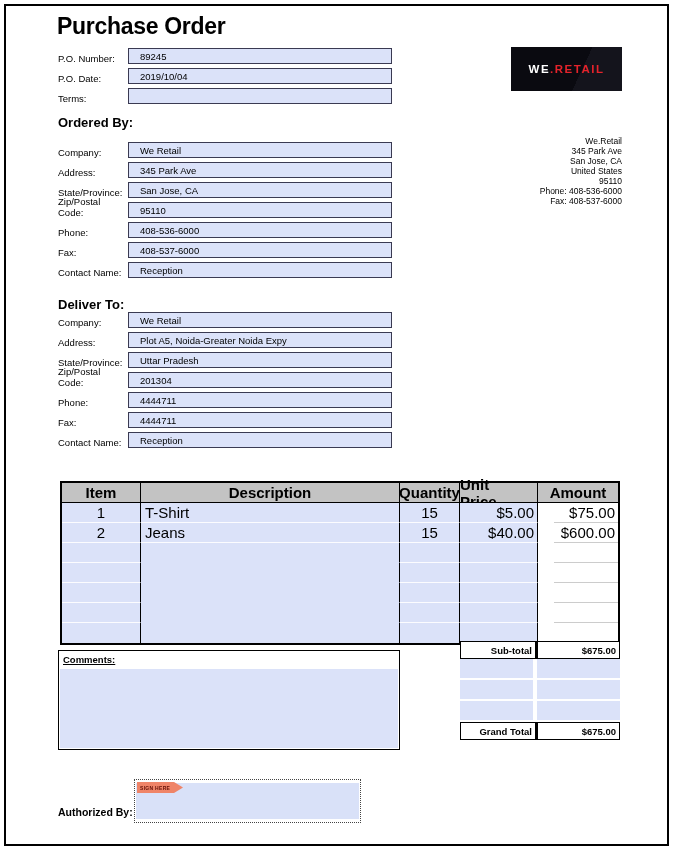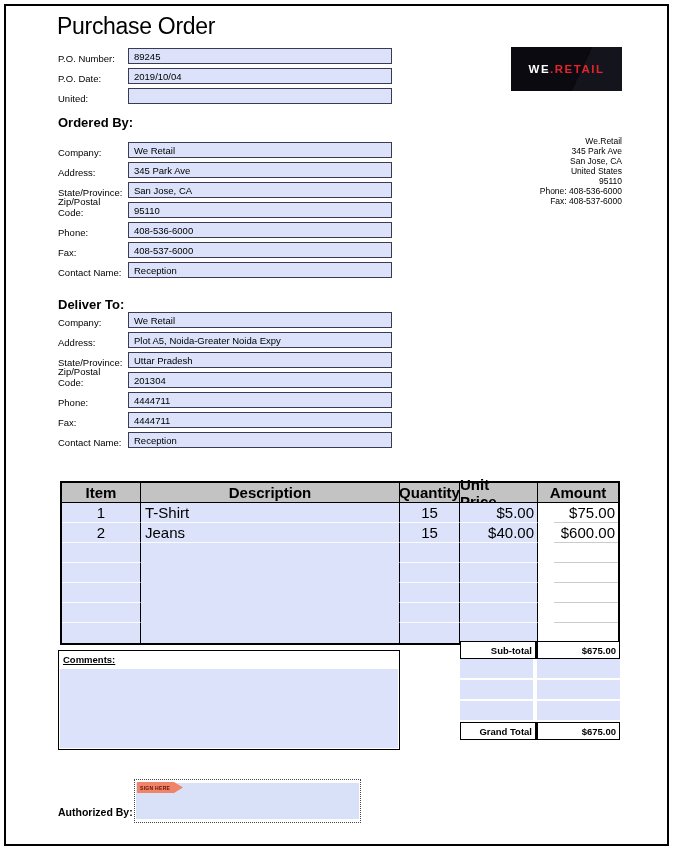--- a/index.html
+++ b/index.html
@@ -5,31 +5,31 @@
   html,body { margin:0; padding:0; background:#ffffff; }
   .page {
     position:relative; width:677px; height:854px; background:#ffffff;
     font-family:"Liberation Sans", sans-serif; color:#000; overflow:hidden;
   }
   .page-border {
     position:absolute; left:4px; top:4px; width:665px; height:842px;
     border:2px solid #000; box-sizing:border-box; pointer-events:none;
   }
   .doc-title {
-    position:absolute; left:57px; top:13px; font-size:23px; font-weight:normal;
+    position:absolute; left:57px; top:13px; font-size:23px; font-weight:bold;
     letter-spacing:-0.3px;
   }
   
   .po-rows { position:absolute; left:58px; top:44px; }
   .frow { display:flex; align-items:flex-end; height:20px; }
   .flabel { width:70px; font-size:9.5px; }
   .ffield {
     width:264px; height:16px; background:#dbe2f9; border:1px solid #3a3a52;
     box-sizing:border-box; font-size:9.5px; display:flex; align-items:center;
-    padding-left:5px;
+    padding-left:11px;
   }
   
   .logo {
     position:absolute; left:511px; top:47px; width:111px; height:44px;
     background:linear-gradient(115deg,#0a0a10 62%,#14141c 62%);
     display:flex; align-items:center; justify-content:center;
     font-size:11.5px; font-weight:bold; letter-spacing:1.5px;
   }
   .logo-we { color:#ffffff; }
   .logo-retail { color:#e5232b; }
@@ -119,21 +119,21 @@
         <div class="flabel">P.O. Number:</div>
         <div class="ffield">89245</div>
       </div>
 
       <div class="frow">
         <div class="flabel">P.O. Date:</div>
         <div class="ffield">2019/10/04</div>
       </div>
 
       <div class="frow">
-        <div class="flabel">United:</div>
+        <div class="flabel">Terms:</div>
         <div class="ffield"></div>
       </div>
     </div>
 
   <div class="logo">
     <span class="logo-we">WE</span>
       <span class="logo-retail">.RETAIL</span>
   </div>
 
   <div class="vendor">

